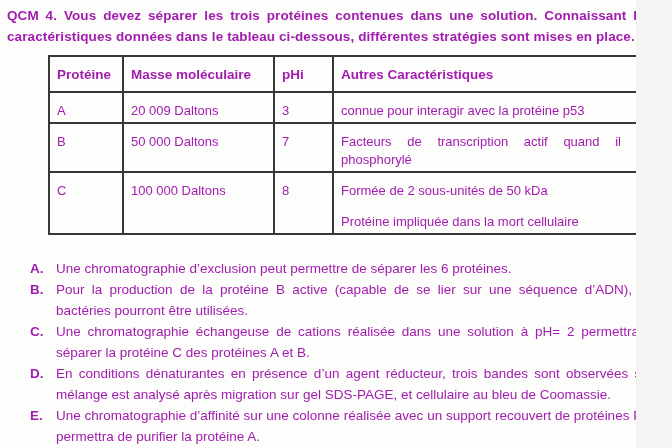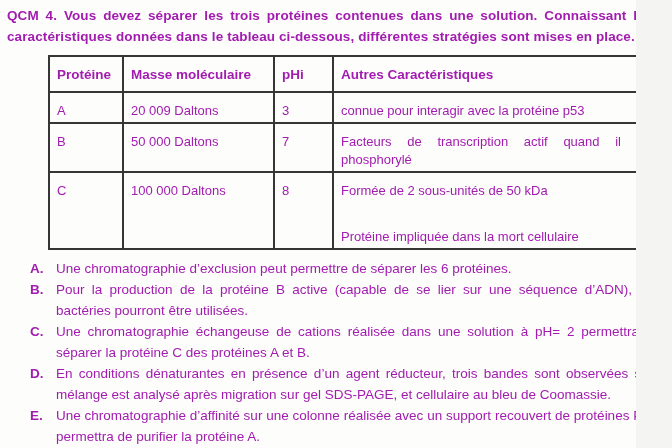--- a/index.html
+++ b/index.html
@@ -50,21 +50,21 @@
   .col-protein { width: 74px; }
   .col-mass    { width: 151px; }
   .col-phi     { width: 59px; }
   .col-other   { width: 329px; }
   tr.r-head  { height: 36px; }
   tr.r-a     { height: 31px; }
   tr.r-b     { height: 46px; }
   tr.r-c     { height: 60px; }
   .cell-other { text-align: justify; }
   .para { margin: 0; }
-  .para + .para { margin-top: 28px; }
+  .para + .para { margin-top: 13px; }
   .para:empty { display: none; }
   ol.options {
     position: absolute;
     left: 30px; top: 258px;
     width: 631px;
     margin: 0; padding: 0;
     list-style: none;
   }
   .options li {
     display: flex;

